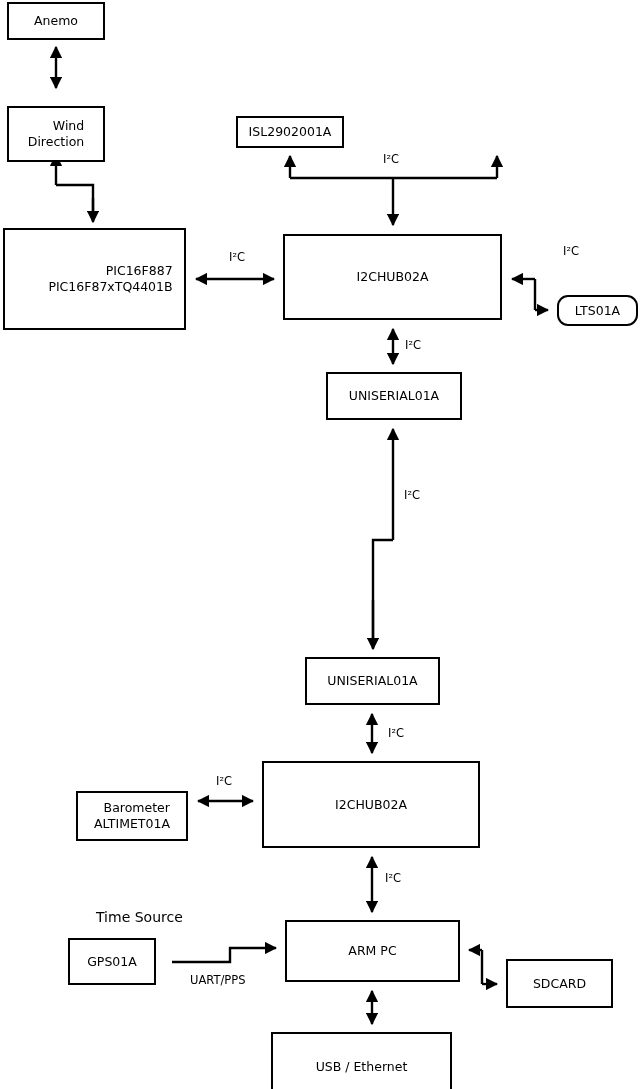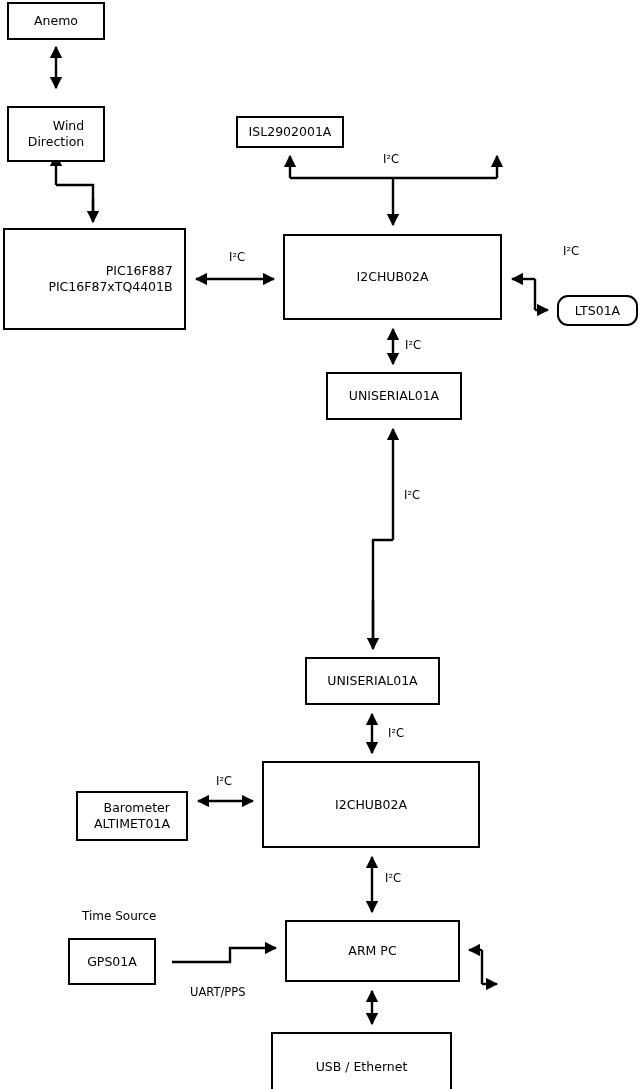--- a/index.html
+++ b/index.html
@@ -46,24 +46,25 @@
   .edge-label {
     position: absolute;
     font-size: 11.5px;
     color: #000000;
     white-space: nowrap;
     z-index: 4;
     background: transparent;
   }
   .free-label {
     position: absolute;
-    font-size: 12px;
+    font-size: 14px;
     color: #000000;
     white-space: nowrap;
     z-index: 4;
+    margin-left: 14px;
   }
 </style>
 </head>
 <body>
 
 <div id="diagram-root">
 
   <svg id="wires" viewBox="0 0 640 1089" xmlns="http://www.w3.org/2000/svg">
     <defs>
       <marker id="arrow" viewBox="0 0 10 10" refX="9" refY="5" markerWidth="5.2" markerHeight="5.2" orient="auto-start-reverse">
@@ -156,30 +157,33 @@
   </div>
 
   <div class="node" style="left:68px;top:938px;width:88px;height:47px;">
     <span>GPS01A</span>
   </div>
 
   <div class="node" style="left:285px;top:920px;width:175px;height:62px;">
     <span>ARM PC</span>
   </div>
 
+  <div class="node" style="left:506px;top:959px;width:107px;height:49px;">
+    <span>SDCARD</span>
+  </div>
 
   <div class="node" style="left:271px;top:1032px;width:181px;height:69px;">
     <span>USB / Ethernet</span>
   </div>
 
   <div class="edge-label" style="left:383px;top:152px;">I²C</div>
   <div class="edge-label" style="left:229px;top:250px;">I²C</div>
   <div class="edge-label" style="left:563px;top:244px;">I²C</div>
   <div class="edge-label" style="left:405px;top:338px;">I²C</div>
   <div class="edge-label" style="left:404px;top:488px;">I²C</div>
   <div class="edge-label" style="left:388px;top:726px;">I²C</div>
   <div class="edge-label" style="left:216px;top:774px;">I²C</div>
   <div class="edge-label" style="left:385px;top:871px;">I²C</div>
-  <div class="edge-label" style="left:190px;top:973px;margin-top:12px;">UART/PPS</div>
+  <div class="edge-label" style="left:190px;top:973px;">UART/PPS</div>
 
   <div class="free-label" style="left:82px;top:909px;">Time Source</div>
 
 </div>
 
 </body></html>

